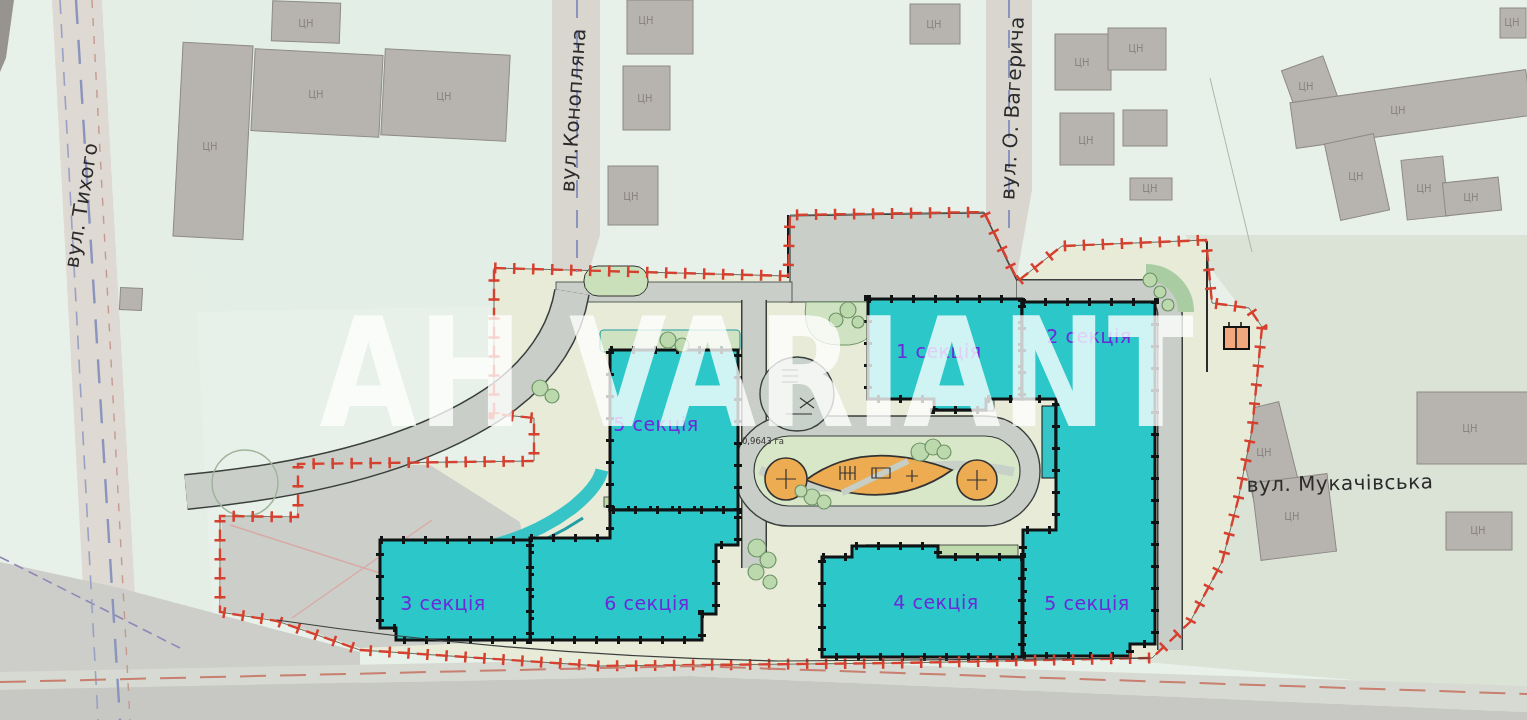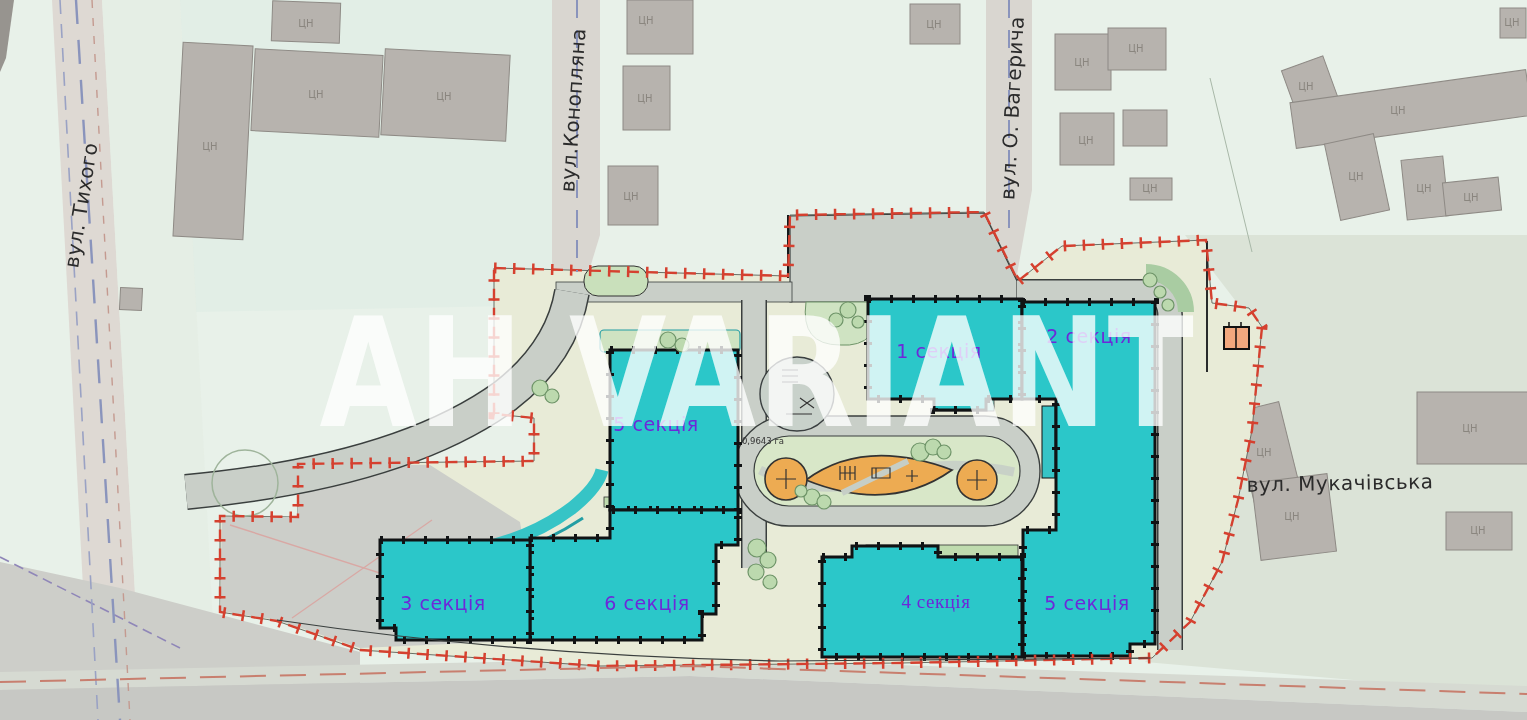--- a/index.html
+++ b/index.html
@@ -140,21 +140,21 @@
       <path d="M277,620 Q520,656 780,661 L1150,658" fill="none" stroke="#3A3F3E" stroke-width="1.2"></path>
     </svg>
   <div id="labels">
       <div class="lbl street-label" style="left: 81px; top: 205px; transform: translate(-50%, -50%) rotate(-81deg);">вул. Тихого</div>
       <div class="lbl street-label" style="left: 573px; top: 110px; transform: translate(-50%, -50%) rotate(-86deg);">вул.Конопляна</div>
       <div class="lbl street-label" style="left: 1012px; top: 108px; transform: translate(-50%, -50%) rotate(-87deg);">вул. О. Вагерича</div>
       <div class="lbl street-label" style="left: 1340px; top: 483px; transform: translate(-50%, -50%) rotate(-1deg);">вул. Мукачівська</div>
       <div class="lbl section-label" style="left: 939px; top: 351px; transform: translate(-50%, -50%) rotate(0deg);">1 секція</div>
       <div class="lbl section-label" style="left: 1089px; top: 336px; transform: translate(-50%, -50%) rotate(0deg);">2 секція</div>
       <div class="lbl section-label" style="left: 1087px; top: 603px; transform: translate(-50%, -50%) rotate(0deg);">5 секція</div>
-      <div class="lbl section-label" style="left: 936px; top: 602px; transform: translate(-50%, -50%) rotate(0deg); font-family: Liberation Serif, serif;">4 секція</div>
+      <div class="lbl section-label" style="left: 936px; top: 602px; transform: translate(-50%, -50%) rotate(0deg);">4 секція</div>
       <div class="lbl section-label" style="left: 656px; top: 424px; transform: translate(-50%, -50%) rotate(0deg);">5 секція</div>
       <div class="lbl section-label" style="left: 613px; top: 603px; transform: translate(-50%, -50%) rotate(0deg); margin-left: 34px;">6 секція</div>
       <div class="lbl section-label" style="left: 443px; top: 603px; transform: translate(-50%, -50%) rotate(0deg);">3 секція</div>
       <div class="lbl annotation-label" style="left: 763px; top: 441px; transform: translate(-50%, -50%) rotate(0deg);">0,9643 га</div>
       <div class="lbl cn-label" style="left: 306px; top: 23px; transform: translate(-50%, -50%) rotate(0deg);">ЦН</div>
       <div class="lbl cn-label" style="left: 210px; top: 146px; transform: translate(-50%, -50%) rotate(0deg);">ЦН</div>
       <div class="lbl cn-label" style="left: 316px; top: 94px; transform: translate(-50%, -50%) rotate(0deg);">ЦН</div>
       <div class="lbl cn-label" style="left: 444px; top: 96px; transform: translate(-50%, -50%) rotate(0deg);">ЦН</div>
       <div class="lbl cn-label" style="left: 646px; top: 20px; transform: translate(-50%, -50%) rotate(0deg);">ЦН</div>
       <div class="lbl cn-label" style="left: 645px; top: 98px; transform: translate(-50%, -50%) rotate(0deg);">ЦН</div>

